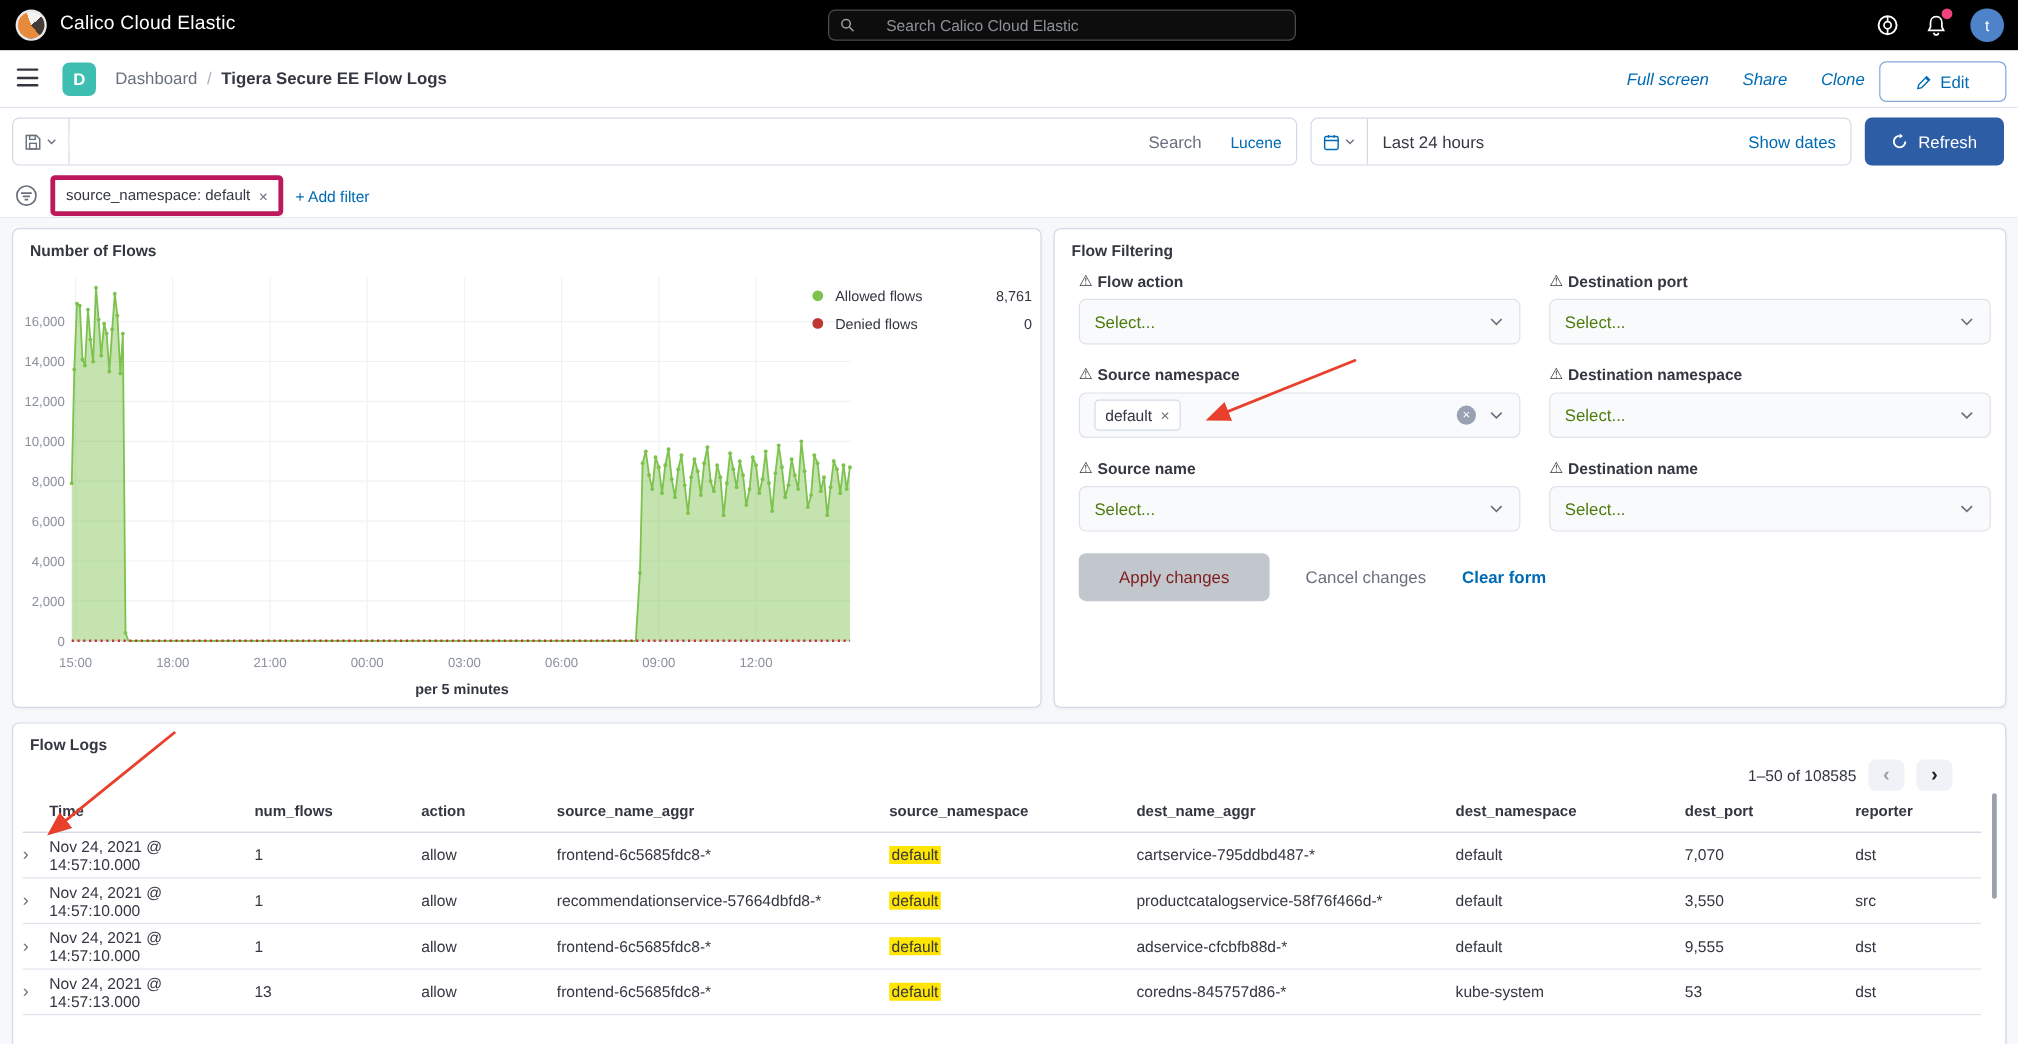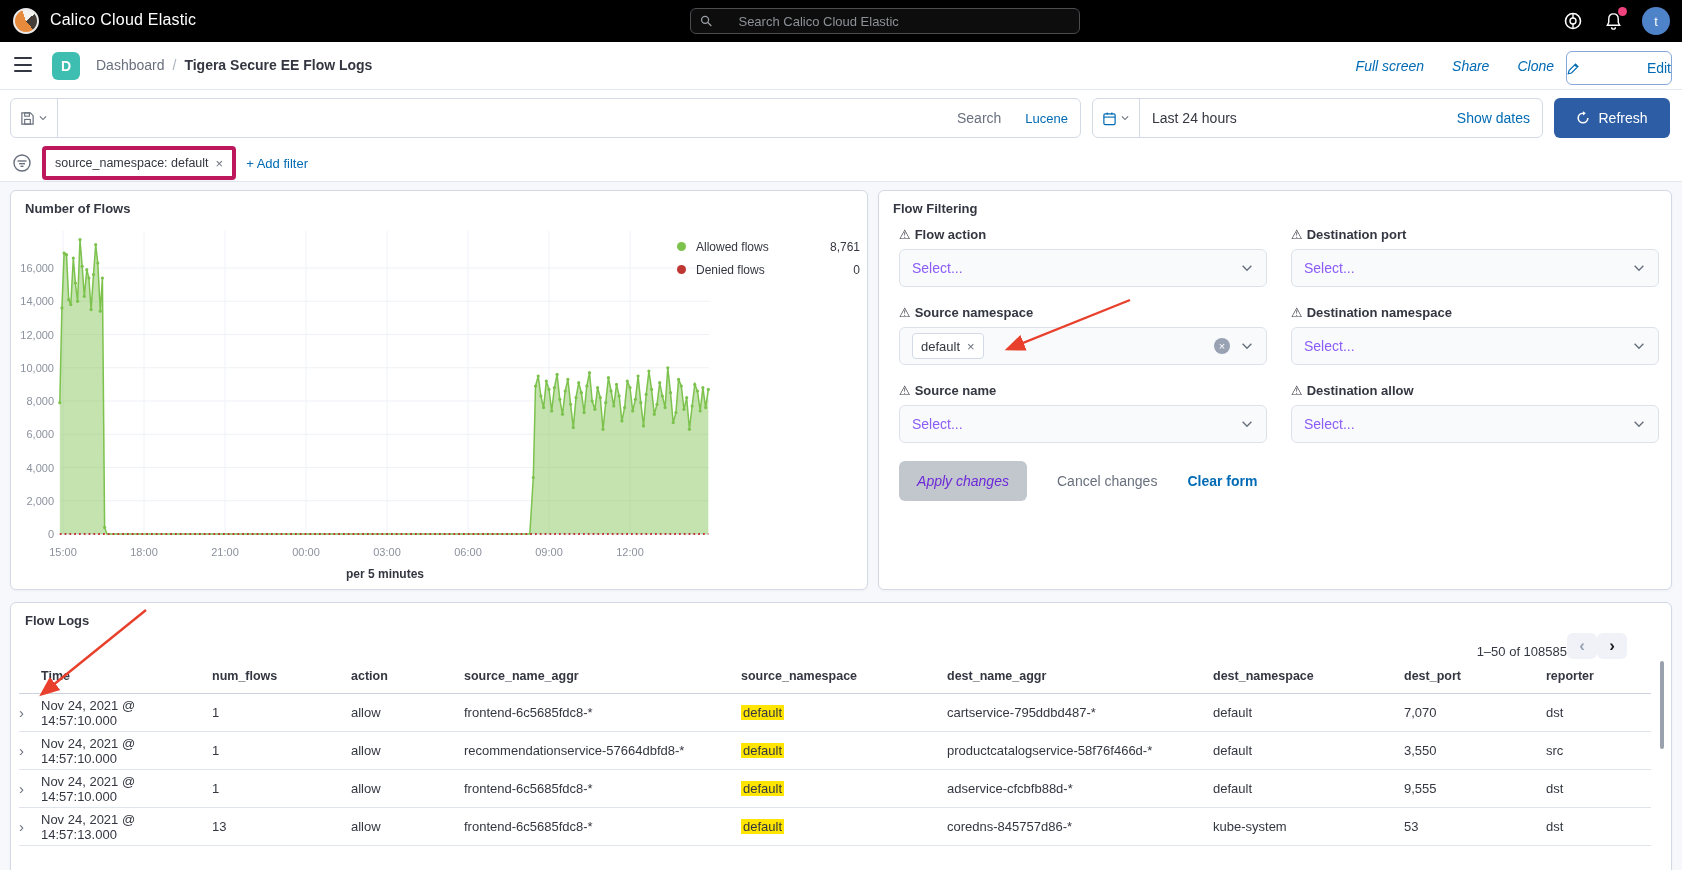--- a/index.html
+++ b/index.html
@@ -25,21 +25,21 @@
   .hamburger{position:absolute;left:14px;top:15px;width:18px;height:15px;display:flex;flex-direction:column;justify-content:space-between;cursor:pointer;}
   .hamburger div{height:2px;background:#343741;border-radius:1px;}
   .space-badge{position:absolute;left:52px;top:10px;width:28px;height:28px;border-radius:6px;background:#3ebeb0;color:#fff;font-weight:bold;
                font-size:14px;display:flex;align-items:center;justify-content:center;}
   .breadcrumb{position:absolute;left:96px;top:15px;font-size:14px;color:#69707d;display:flex;gap:8px;align-items:center;}
   .breadcrumb .current{color:#343741;font-weight:600;}
   .breadcrumb .sep{color:#aab0bc;}
   .nav-actions{position:absolute;right:128px;top:16px;display:flex;gap:28px;font-size:14px;color:#006BB4;font-style:italic;}
   .nav-actions span{cursor:pointer;}
   .edit-btn{position:absolute;right:10px;top:9px;width:104px;height:32px;border:1px solid #86a8d8;border-radius:6px;background:#fff;color:#006BB4;
-            font-size:14px;display:flex;align-items:center;justify-content:space-between;gap:7px;cursor:pointer;}
+            font-size:14px;display:flex;align-items:center;justify-content:center;gap:7px;cursor:pointer;}
 
   
   .chrome{position:absolute;left:0;top:90px;width:100%;height:92px;background:#fff;border-bottom:1px solid #e2e6ee;box-sizing:border-box;}
   .query-row{position:absolute;left:10px;top:8px;right:10px;height:40px;display:flex;gap:11px;}
   .search-group{flex:1 1 auto;max-width:1071px;height:40px;border:1px solid #d3dae6;border-radius:6px;background:#fff;display:flex;align-items:center;box-sizing:border-box;}
   .saved-query-btn{width:46px;height:100%;border-right:1px solid #d3dae6;display:flex;align-items:center;justify-content:center;gap:3px;cursor:pointer;}
   .search-group input{flex:1;border:none;outline:none;font-size:14px;color:#343741;padding:0 12px;font-family:inherit;text-align:right;}
   .search-group input::placeholder{color:#69707d;}
   .lucene{padding:0 12px;font-size:13px;color:#006BB4;cursor:pointer;}
   .date-group{width:451px;height:40px;border:1px solid #d3dae6;border-radius:6px;background:#fff;display:flex;align-items:center;box-sizing:border-box;flex:0 0 auto;}
@@ -66,35 +66,35 @@
   .legend-dot{width:9px;height:9px;border-radius:50%;margin-right:10px;flex:0 0 auto;}
   .legend-label{flex:1;}
   .legend-val{text-align:right;}
 
   #filtering-panel{left:878px;top:190px;width:794px;height:400px;}
   .form-grid{position:absolute;left:20px;top:34px;width:760px;display:grid;grid-template-columns:368px 368px;column-gap:24px;row-gap:16px;}
   .field label{display:flex;align-items:center;gap:4px;font-size:13px;font-weight:bold;color:#343741;height:18px;margin-bottom:6px;}
   .warn{font-size:13px;color:#343741;}
   .control{height:38px;background:#f9fafc;border:1px solid #dde2ea;border-radius:6px;display:flex;align-items:center;padding:0 12px;
            box-sizing:border-box;cursor:pointer;}
-  .control .ph{color:#8b5cf6;font-size:14px;flex:1;}
+  .control .ph{color:#4d7c0f;font-size:14px;flex:1;}
   .combo-tag{height:24px;background:#fff;border:1px solid #d3dae6;border-radius:4px;display:flex;align-items:center;gap:7px;padding:0 8px;
              font-size:13px;color:#343741;}
   .combo-tag .x{color:#69707d;}
   .combo-spacer{flex:1;}
   .clear-circle{width:16px;height:16px;border-radius:50%;background:#98a2b3;color:#fff;font-size:11px;display:flex;align-items:center;
                 justify-content:center;margin-right:10px;cursor:pointer;}
   .btn-row{position:absolute;left:20px;top:270px;display:flex;align-items:center;gap:30px;}
-  .apply-btn{width:128px;height:40px;background:#c2c6cd;color:#6d28d9;border:none;border-radius:6px;font-size:14px;font-family:inherit;font-style:italic;}
+  .apply-btn{width:159px;height:40px;background:#c2c6cd;color:#7f1d1d;border:none;border-radius:6px;font-size:14px;font-family:inherit;}
   .cancel-btn{font-size:14px;color:#69707d;cursor:pointer;}
   .clear-btn{font-size:14px;color:#006BB4;font-weight:700;cursor:pointer;}
 
   
   #logs-panel{left:10px;top:602px;width:1662px;height:278px;}
-  .pagination{position:absolute;right:44px;top:30px;display:flex;align-items:flex-end;font-size:13px;color:#343741;}
+  .pagination{position:absolute;right:44px;top:30px;display:flex;align-items:center;gap:10px;font-size:13px;color:#343741;}
   .pg-btn{width:30px;height:26px;border-radius:6px;background:#f0f2f7;display:flex;align-items:center;justify-content:center;
           font-size:17px;font-weight:bold;cursor:pointer;}
   .pg-prev{color:#98a2b3;}
   .pg-next{color:#1a1c21;}
   .logtable{position:absolute;left:8px;right:20px;top:56px;}
   .trow{display:grid;grid-template-columns:22px 171px 139px 113px 277px 206px 266px 191px 142px 1fr;align-items:center;
         border-bottom:1px solid #e0e4ec;font-size:13px;color:#343741;}
   .trow.head{height:34px;font-weight:bold;font-size:12.5px;border-bottom:1px solid #ccd2de;}
   .trow.body{height:37px;}
   .expand{color:#69707d;font-size:15px;cursor:pointer;line-height:1;}
@@ -429,21 +429,21 @@
           <div class="control">
             <span class="ph">Select...</span>
             <svg width="14" height="14" viewBox="0 0 16 16" style="flex:0 0 auto">
               <polyline points="3,5.5 8,10.5 13,5.5" fill="none" stroke="#69707d" stroke-width="1.6"></polyline>
             </svg>
           </div>
         </div>
         <div class="field">
           <label>
             <span class="warn">⚠</span>
-            <span>Destination allow</span>
+            <span>Destination name</span>
           </label>
           <div class="control">
             <span class="ph">Select...</span>
             <svg width="14" height="14" viewBox="0 0 16 16" style="flex:0 0 auto">
               <polyline points="3,5.5 8,10.5 13,5.5" fill="none" stroke="#69707d" stroke-width="1.6"></polyline>
             </svg>
           </div>
         </div>
       </div>
     <div class="btn-row">

